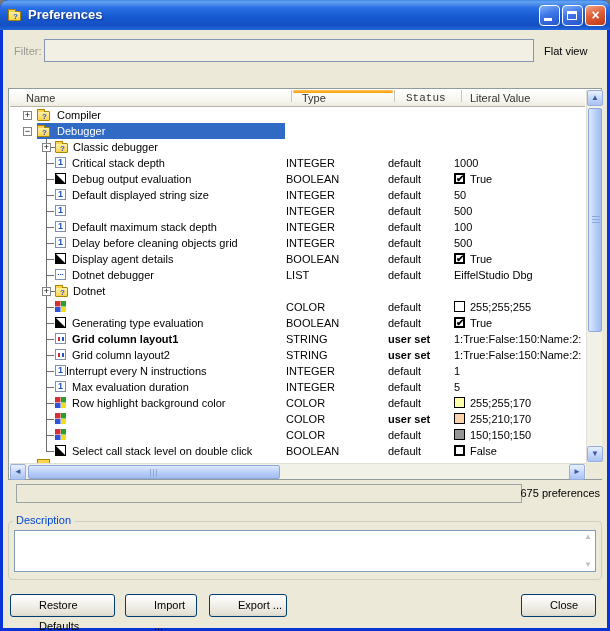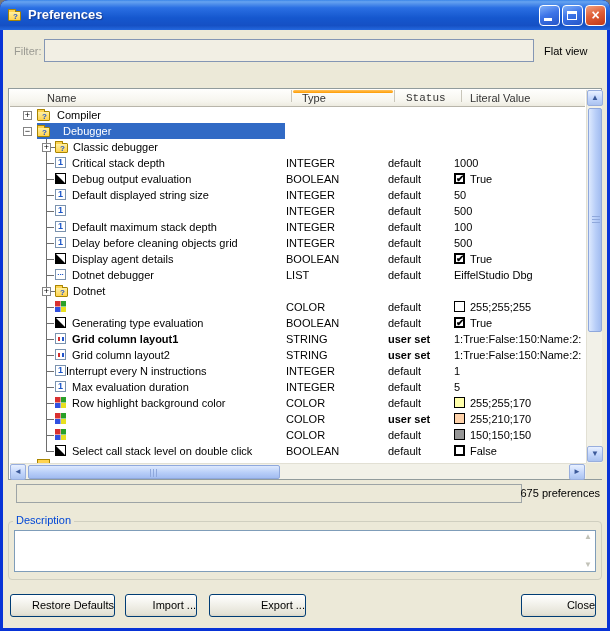--- a/index.html
+++ b/index.html
@@ -78,21 +78,21 @@
   .statcount{position:absolute;right:7px;top:457px;color:#000;}
   
   .descgroup{position:absolute;left:5px;top:491px;width:594px;height:59px;border:1px solid #D0CFC0;border-radius:4px;}
   .desclabel{position:absolute;left:10px;top:484px;color:#0046D5;background:#ECE9D8;padding:0 3px;}
   .desctext{position:absolute;left:11px;top:500px;width:582px;height:42px;border:1px solid #7F9DB9;background:#fff;
             font-family:"Liberation Sans",sans-serif;font-size:11px;padding:2px 18px 2px 3px;resize:none;}
   .descarrow{position:absolute;color:#C2C2B8;font-size:8px;line-height:8px;}
   
   .xpbtn{position:absolute;top:564px;height:23px;border:1px solid #003C74;border-radius:3px;color:#000;
          background:linear-gradient(180deg,#FFFFFF,#F2F1EA 45%,#E4E2D6 90%,#D8D6C8);
-         font-family:"Liberation Sans",sans-serif;font-size:11px;text-align:right;line-height:21px;cursor:default;}
+         font-family:"Liberation Sans",sans-serif;font-size:11px;text-align:left;line-height:21px;cursor:default;padding-left:28px;}
 </style>
 </head>
 <body>
 
 <div class="window">
   <div class="titlebar">
     <span class="app-icon">
       <span class="folder" style="position:relative;display:inline-block;top:3px;"></span>
     </span>
     <span class="titletext">Preferences</span>
@@ -105,41 +105,41 @@
     <div class="tb-btn btn-close"><span>×</span></div>
   </div>
 
   <div class="content">
     <span class="filter-label">Filter:</span>
     <input class="filter-input" value="" style="">
     <span class="flatview">Flat view</span>
 
     <div class="grid">
       <div class="ghead">
-        <span style="left:37px;">Name</span>
+        <span style="left:16px;">Name</span>
         <span style="left:292px;">Type</span>
         <span style="left:396px;font-family:Liberation Mono, monospace;">Status</span>
         <span style="left:460px;">Literal Value</span>
         <span class="gsep" style="left:281px;"></span>
         <span class="gsep" style="left:384px;"></span>
         <span class="gsep" style="left:451px;"></span>
         <span class="sortline"></span>
       </div>
 
       <div class="rows" id="rows">
           <div class="row" style="top: 0px;">
             <div class="expander" style="left: 13px;">+</div>
             <span class="folder" style="left: 27px;"></span>
             <span class="r-label" style="left: 47px;">Compiler</span>
           </div>
           <div class="row" style="top: 16px;">
             <div class="sel"></div>
             <div class="expander" style="left: 13px;">−</div>
             <span class="folder" style="left: 27px;"></span>
-            <span class="r-label white" style="left: 53px;">Debugger</span>
+            <span class="r-label white" style="left: 47px;">Debugger</span>
           </div>
           <div class="row" style="top: 32px;">
             <div class="stem" style="left: 36px; top: 0px; height: 16px;"></div>
             <div class="expander" style="left: 32px;">+</div>
             <div class="dash" style="left: 41px; width: 4px;"></div>
             <span class="folder" style="left: 45px;"></span>
             <span class="r-label" style="left: 63px;">Classic debugger</span>
           </div>
           <div class="row" style="top: 48px;">
             <div class="stem" style="left: 36px; top: 0px; height: 16px;"></div>
@@ -334,16 +334,16 @@
     <span class="statcount">675 preferences</span>
 
     <div class="descgroup"></div>
     <span class="desclabel">Description</span>
     <textarea class="desctext" style=""></textarea>
     <span class="descarrow" style="left:581px;top:503px;">▲</span>
     <span class="descarrow" style="left:581px;top:531px;">▼</span>
 
     <div class="xpbtn" style="left:7px;width:105px;">Restore Defaults</div>
     <div class="xpbtn" style="left:122px;width:72px;">Import ...</div>
-    <div class="xpbtn" style="left:206px;width:97px;">Export ...</div>
+    <div class="xpbtn" style="left:206px;width:78px;">Export ...</div>
     <div class="xpbtn" style="left:518px;width:75px;">Close</div>
   </div>
 </div>
 
 </body></html>

